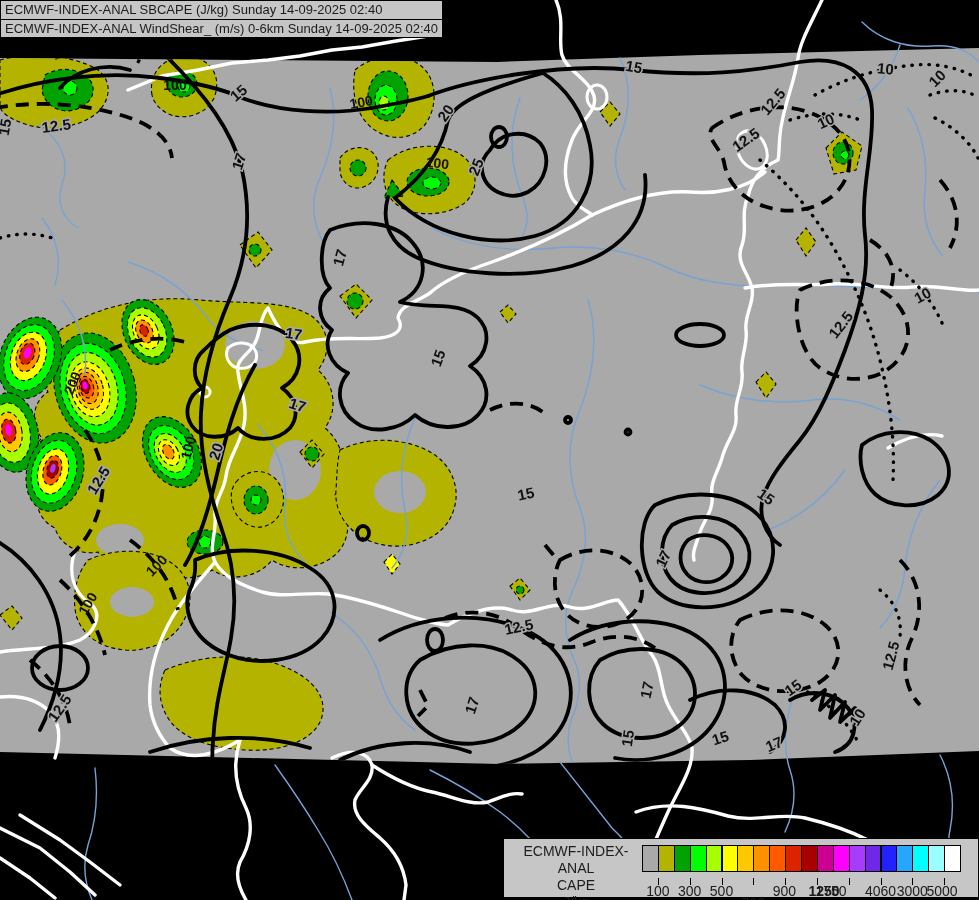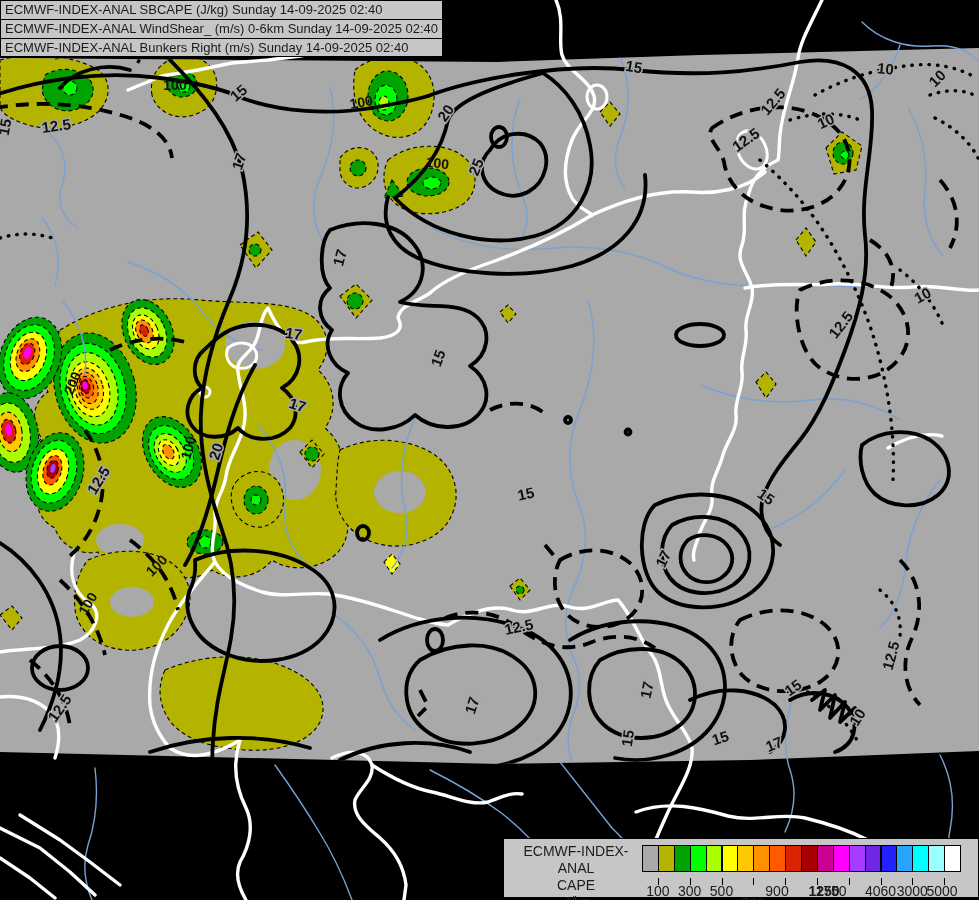--- a/index.html
+++ b/index.html
@@ -322,21 +322,20 @@
         <text x="776" y="749" transform="rotate(-22 776 749)" class="lab-ws" text-anchor="middle">17</text>
         <text x="796" y="692" transform="rotate(-35 796 692)" class="lab-ws" text-anchor="middle">15</text>
         <text x="896" y="657" transform="rotate(-75 896 657)" class="lab-ws" text-anchor="middle">12.5</text>
         <text x="862" y="720" transform="rotate(-58 862 720)" class="lab-ws" text-anchor="middle">10</text>
       </g>
 </svg>
 
 <div id="titles">
   <div class="trow">ECMWF-INDEX-ANAL SBCAPE (J/kg) Sunday 14-09-2025 02:40</div>
   <div class="trow">ECMWF-INDEX-ANAL WindShear_ (m/s) 0-6km Sunday 14-09-2025 02:40</div>
-  <div class="trow">ECMWF-INDEX-ANAL Bunkers Right (m/s) Sunday 14-09-2025 02:40</div>
 </div>
 
 <div id="legend">
   <div id="legtext">
     <div>ECMWF-INDEX-ANAL</div>
     <div>CAPE</div>
     <div>J/kg</div>
   </div>
   <div id="colorbar">
         <div class="ccell" style="left: 0px; width: 16.9px; background: rgb(169, 169, 169);"></div>
@@ -361,21 +360,21 @@
         <div class="ccell" style="left: 302.1px; width: 16.9px; background: rgb(255, 255, 255);"></div>
         <div class="ctick" style="left: 15.9px;"></div>
         <div class="clabel" style="left: 15.9px;">100</div>
         <div class="ctick" style="left: 47.7px;"></div>
         <div class="clabel" style="left: 47.7px;">300</div>
         <div class="ctick" style="left: 79.5px;"></div>
         <div class="clabel" style="left: 79.5px;">500</div>
         <div class="ctick" style="left: 111.3px;"></div>
         <div class="clabel" style="left: 111.3px; margin-top: 12px;">700</div>
         <div class="ctick" style="left: 143.1px;"></div>
-        <div class="clabel" style="left: 135px;">900</div>
+        <div class="clabel" style="left: 129px; text-align: right;">900</div>
         <div class="ctick" style="left: 174.9px;"></div>
         <div class="clabel" style="left: 182px; font-weight: bold;">1250</div>
         <div class="ctick" style="left: 206.7px;"></div>
         <div class="clabel" style="left: 189px;">1750</div>
         <div class="ctick" style="left: 238.5px;"></div>
         <div class="clabel" style="left: 238.5px;">4060</div>
         <div class="ctick" style="left: 270.3px;"></div>
         <div class="clabel" style="left: 270.3px;">3000</div>
         <div class="ctick" style="left: 302.1px;"></div>
         <div class="clabel" style="left: 300px;">5000</div>

